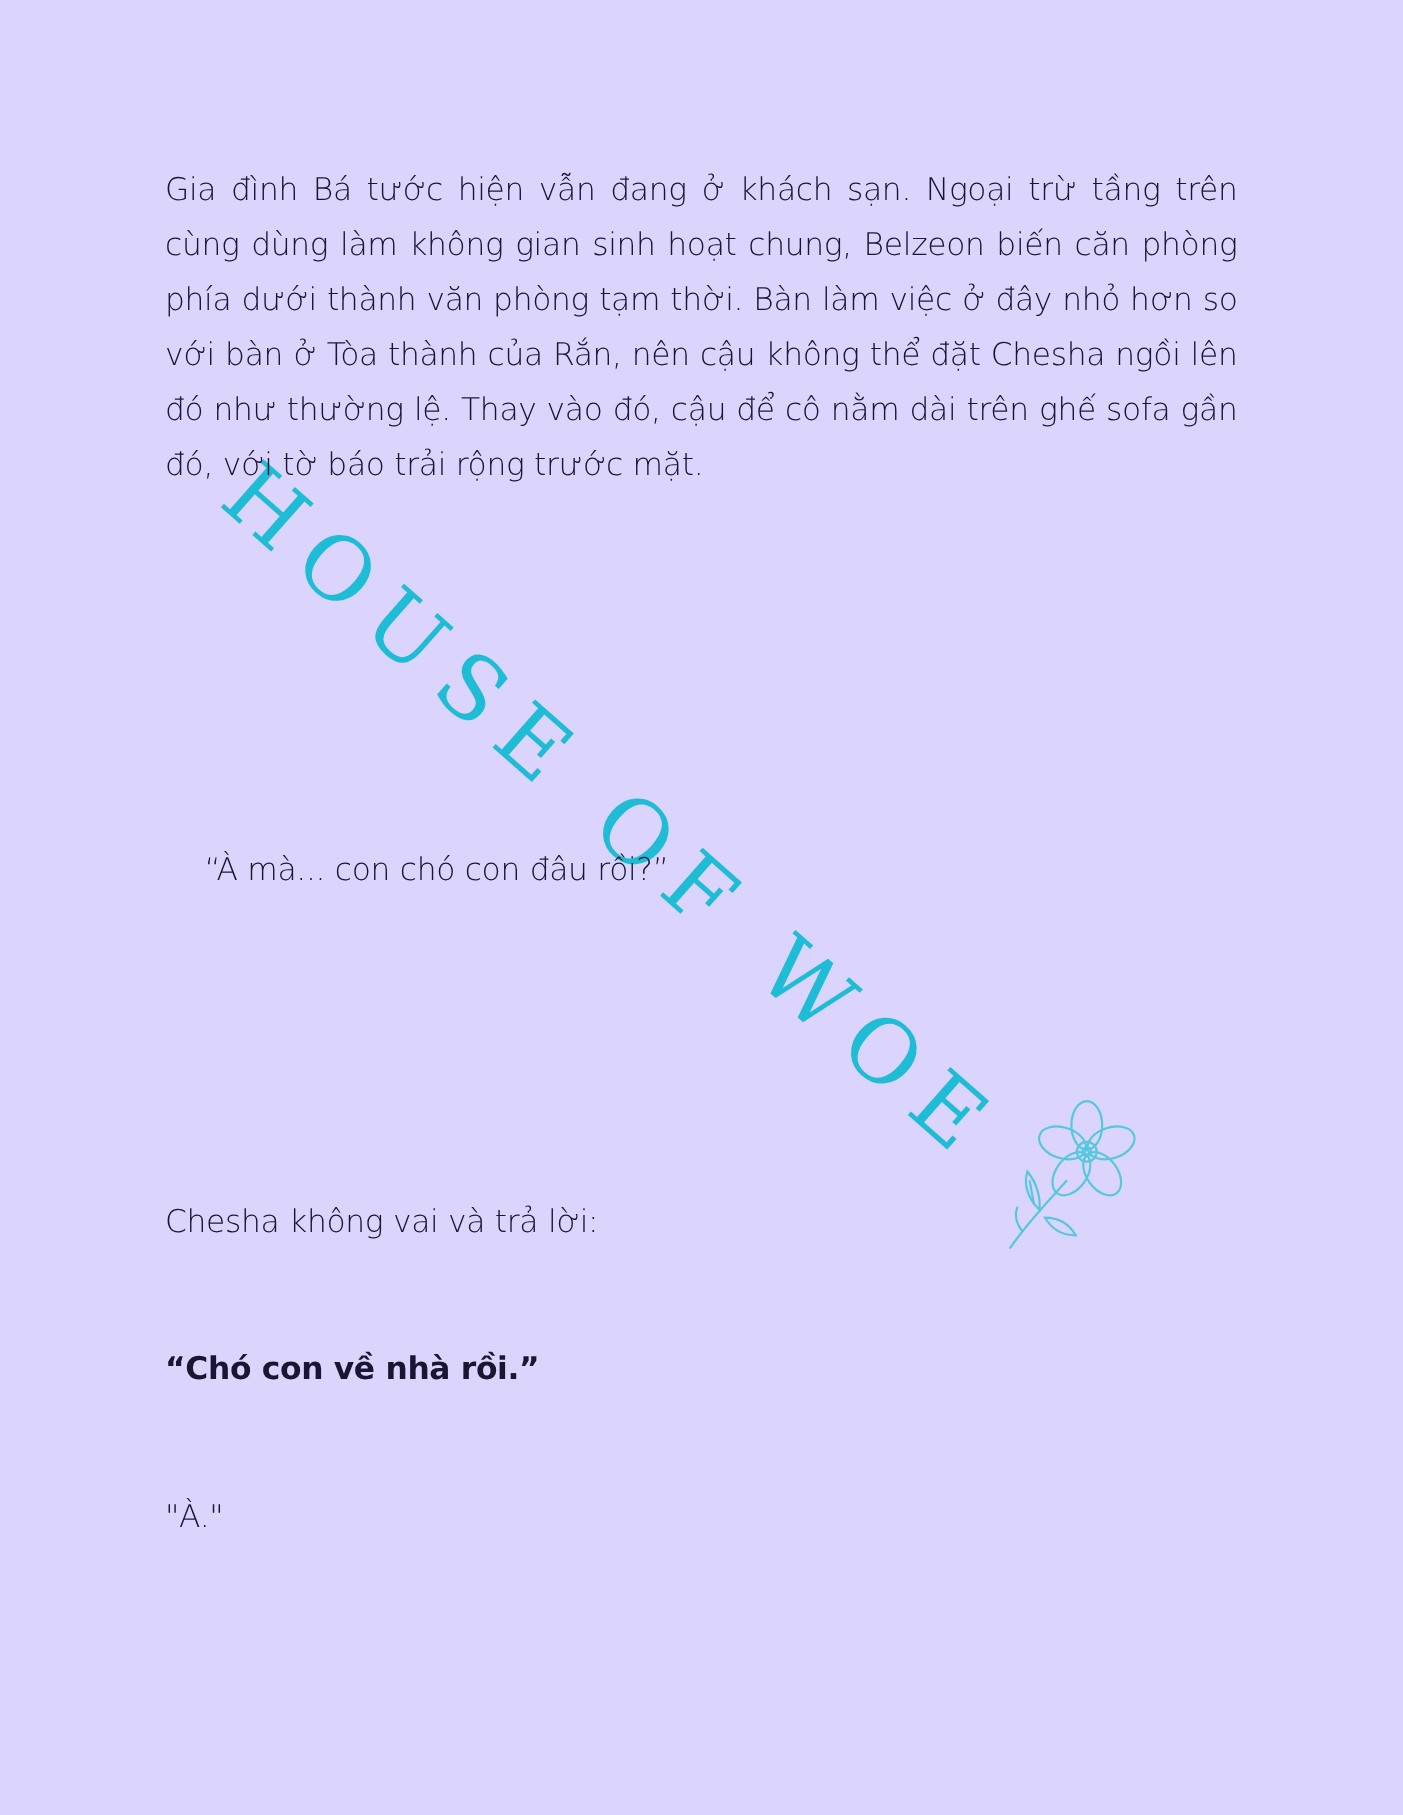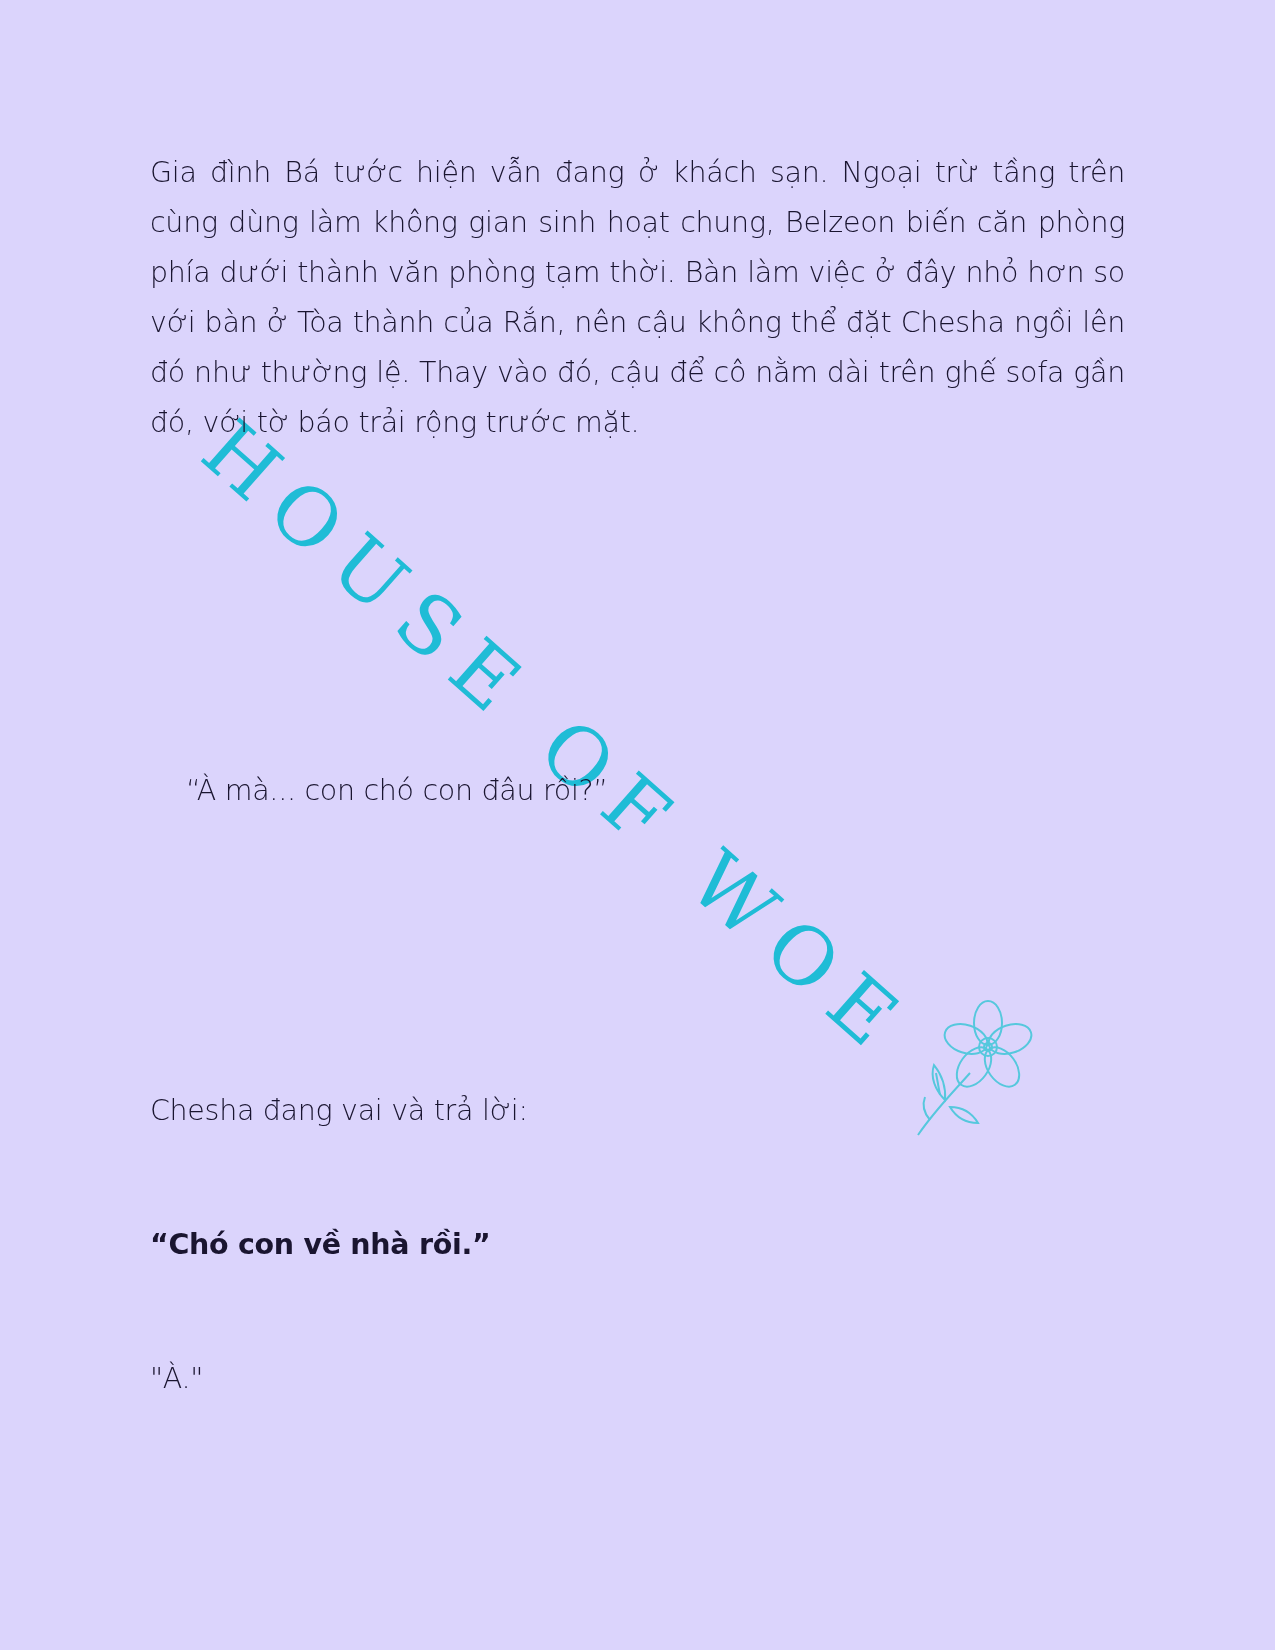--- a/index.html
+++ b/index.html
@@ -63,21 +63,21 @@
     height: 150px;
   }
 </style>
 </head>
 <body>
 
 <div class="page">
 
   <p class="para" style="top:148px;">Gia đình Bá tước hiện vẫn đang ở khách sạn. Ngoại trừ tầng trên cùng dùng làm không gian sinh hoạt chung, Belzeon biến căn phòng phía dưới thành văn phòng tạm thời. Bàn làm việc ở đây nhỏ hơn so với bàn ở Tòa thành của Rắn, nên cậu không thể đặt Chesha ngồi lên đó như thường lệ. Thay vào đó, cậu để cô nằm dài trên ghế sofa gần đó, với tờ báo trải rộng trước mặt.</p>
   <p class="para" style="top:766px;margin-left:36px;">“À mà... con chó con đâu rồi?”</p>
-  <p class="para" style="top:1086px;">Chesha đang vai và trả lời:</p>
+  <p class="para" style="top:1086px;">Chesha không vai và trả lời:</p>
   <p class="para" style="top:1220px;font-weight:bold;">“Chó con về nhà rồi.”</p>
   <p class="para" style="top:1354px;">"À."</p>
 
   <div class="watermark">
     <div class="wm-text">HOUSE OF WOE</div>
     <svg class="wm-flower" viewBox="0 0 150 150" fill="none" stroke="#3fc6d8" stroke-width="2" opacity="0.85">
       <g transform="translate(88,52)">
         <ellipse cx="0" cy="-24" rx="14" ry="22"></ellipse>
         <ellipse cx="22" cy="-8" rx="14" ry="22" transform="rotate(72 22 -8)"></ellipse>
         <ellipse cx="14" cy="20" rx="14" ry="22" transform="rotate(144 14 20)"></ellipse>

